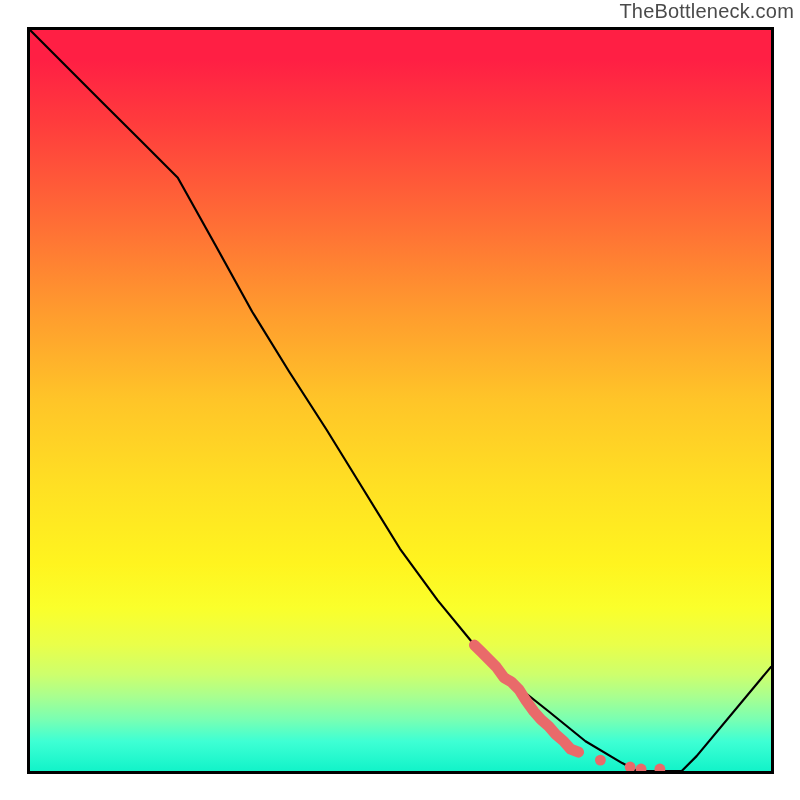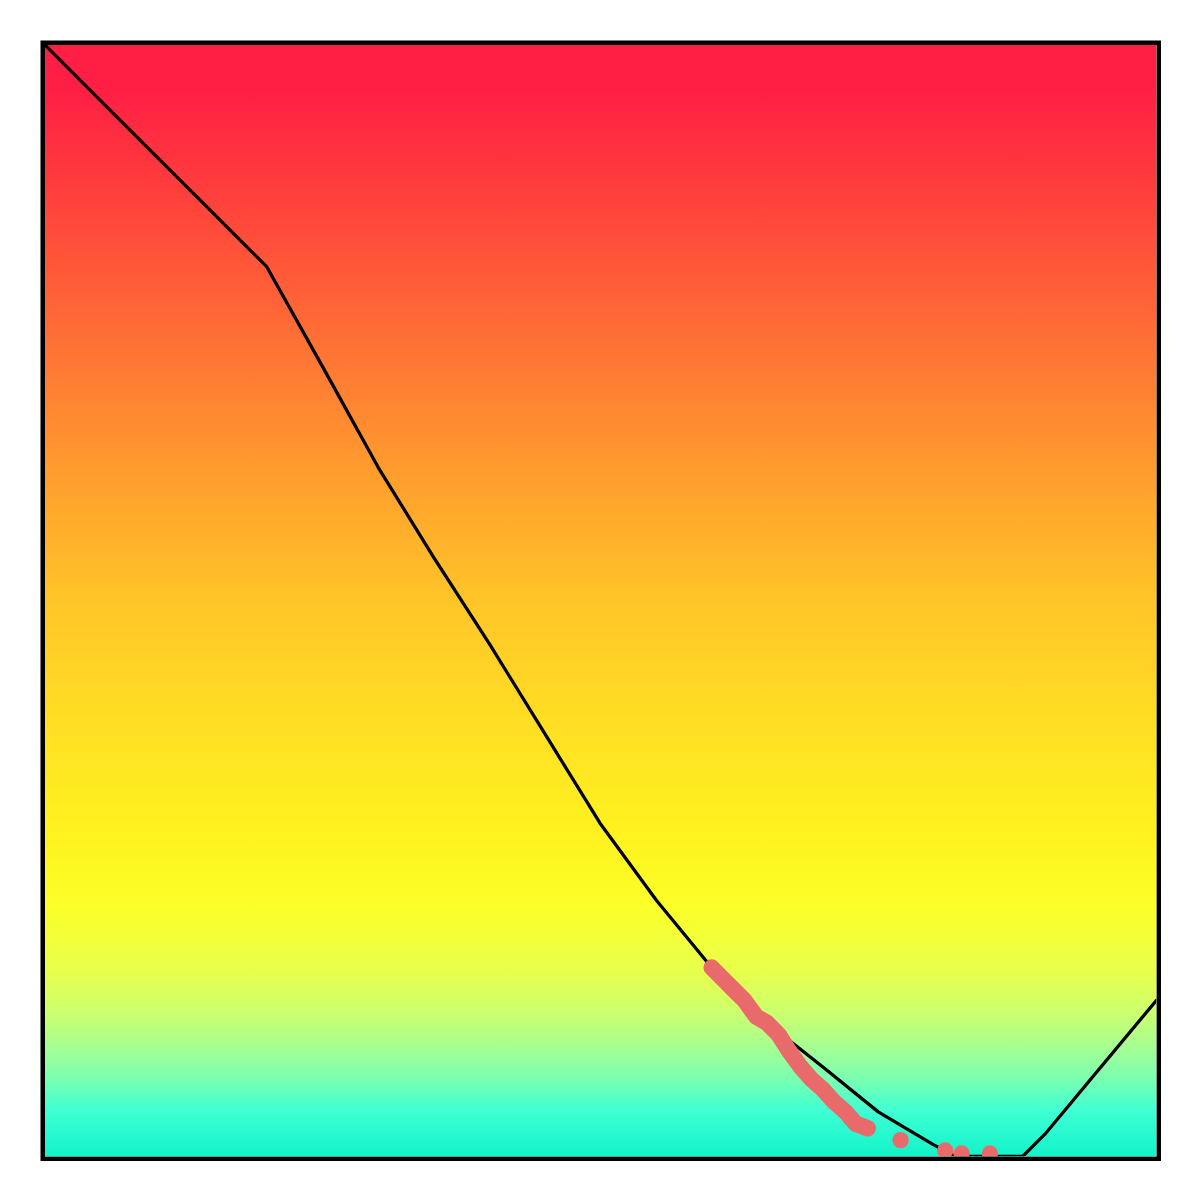--- a/index.html
+++ b/index.html
@@ -112,13 +112,14 @@
                L 545 725
                L 553 728" fill="none" stroke="#e96a6a" stroke-width="11" stroke-linecap="round" stroke-linejoin="round"></path>
 
       <circle cx="575" cy="736" r="5.5" fill="#e96a6a"></circle>
       <circle cx="605" cy="743" r="5.5" fill="#e96a6a"></circle>
       <circle cx="616" cy="745" r="5.5" fill="#e96a6a"></circle>
       <circle cx="635" cy="745" r="5.5" fill="#e96a6a"></circle>
     </svg>
   </div>
 
+  <div class="watermark">TheBottleneck.com</div>
 </div>
 
 </body></html>

